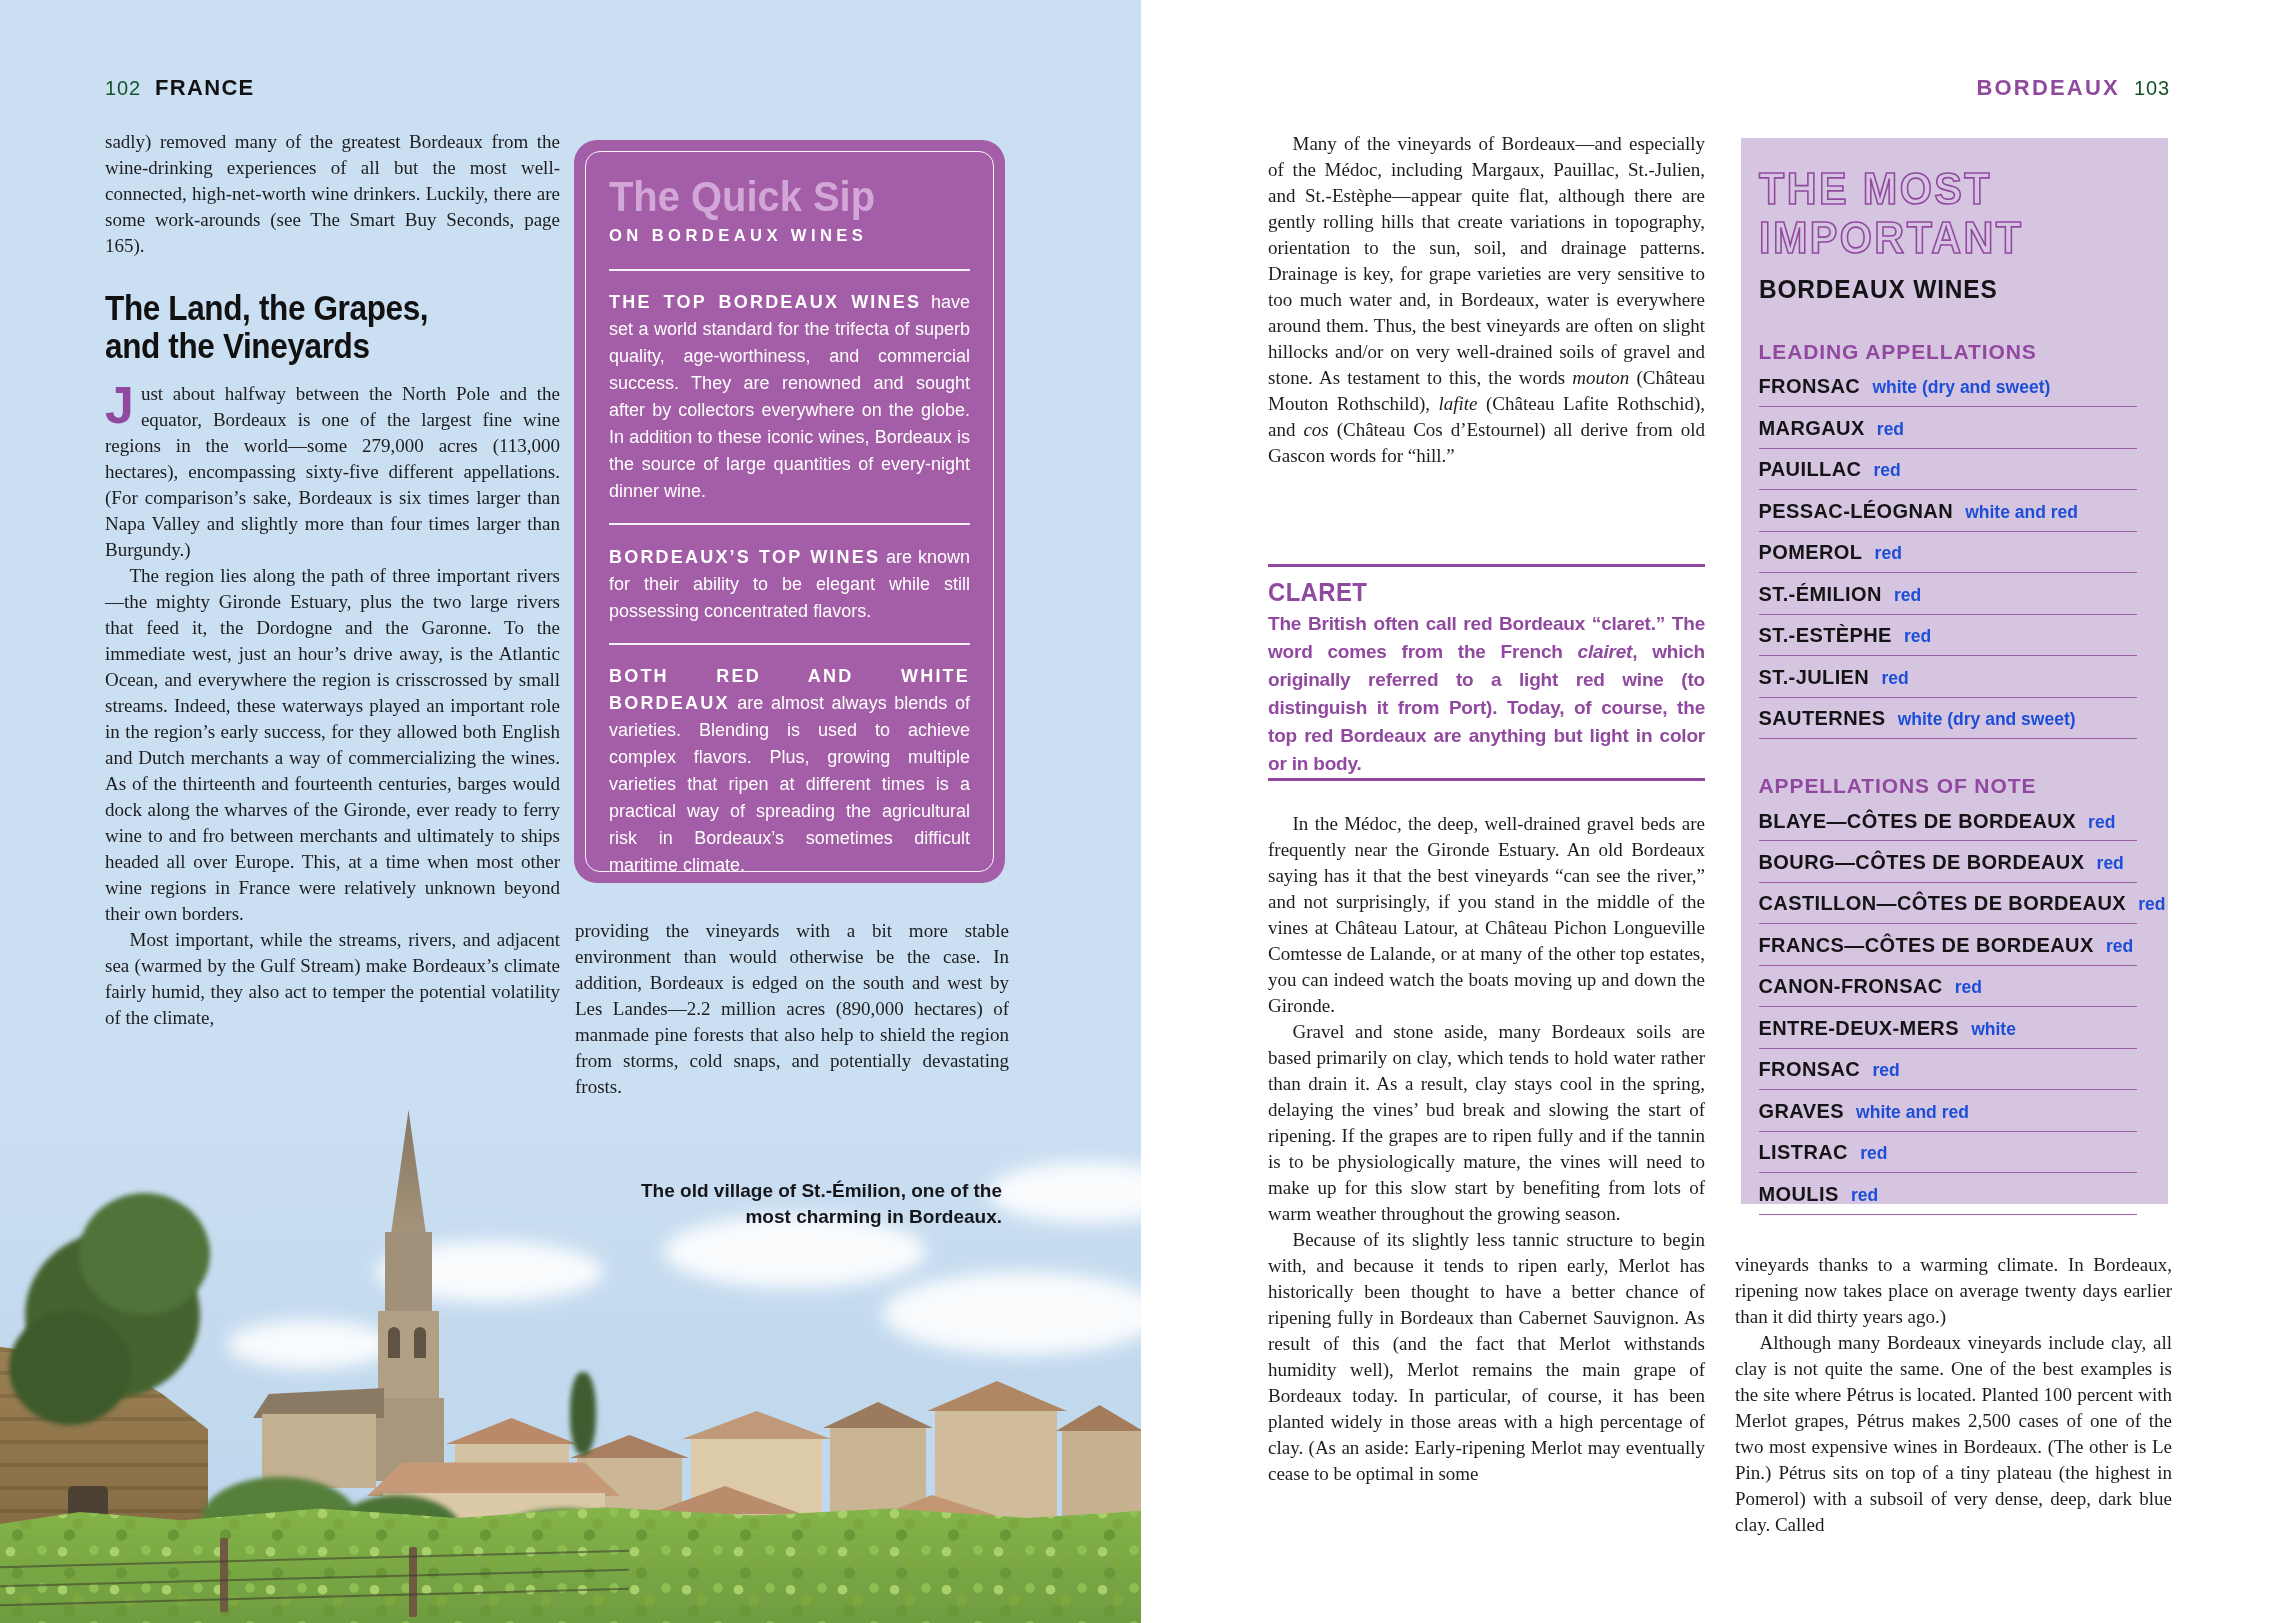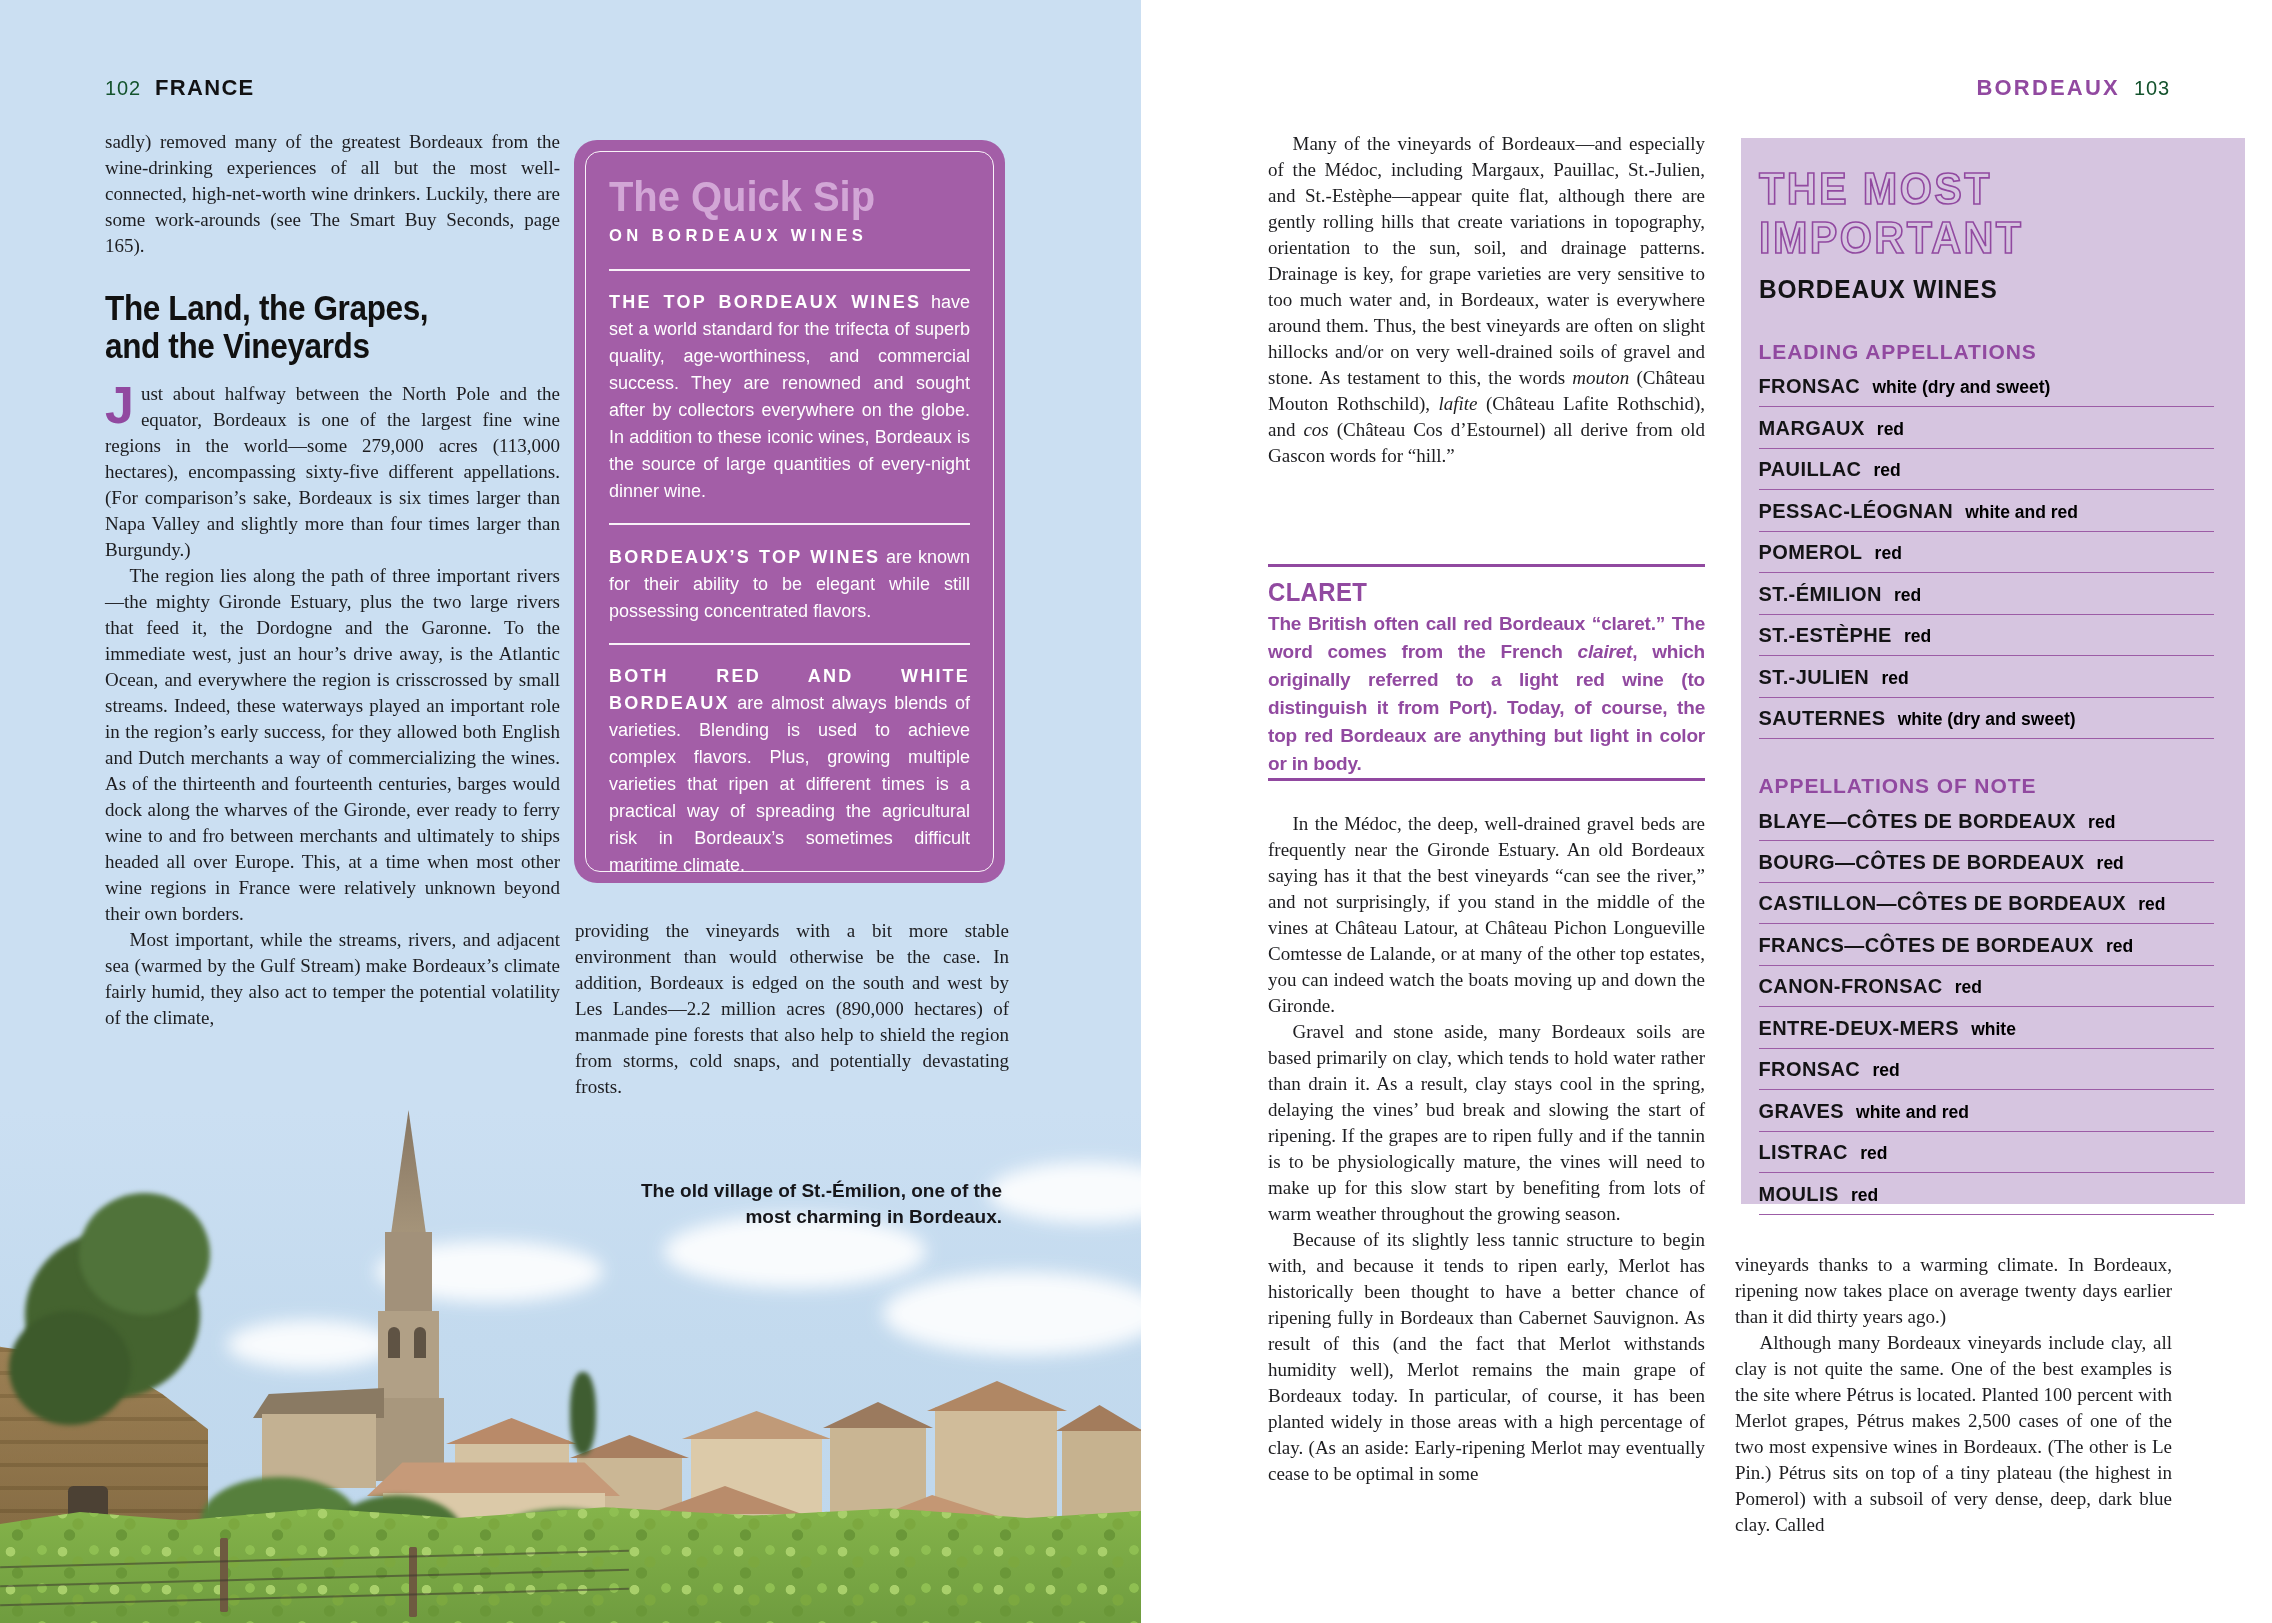--- a/index.html
+++ b/index.html
@@ -50,34 +50,34 @@
   
   #claret{margin-top:95px;font-family:"Liberation Sans",sans-serif;text-align:left;}
   .claret-rule{height:2.6px;background:var(--accent);}
   .claret-heading{font-weight:700;font-size:26px;letter-spacing:0.4px;color:var(--accent);
     margin:12.2px 0 5.2px 0;transform:scaleX(.92);transform-origin:left;}
   .claret-text{font-weight:700;font-size:19px;line-height:28px;color:var(--accent);
     text-align:justify;letter-spacing:-0.2px;margin:0 0 19px 0;}
   #claret + p{margin-top:30px;}
 
   
-  #sidebar{position:absolute;left:600px;top:138px;width:504px;height:1066px;
+  #sidebar{position:absolute;left:600px;top:138px;width:427px;height:1066px;
     background:var(--sidebar-bg);box-sizing:border-box;padding:26px 31px 0 17.5px;
     font-family:"Liberation Sans",sans-serif;}
   .sb-title{font-weight:700;font-size:45px;line-height:49px;letter-spacing:2.6px;
     color:transparent;-webkit-text-stroke:1.7px var(--accent);margin:0;
     transform:scaleX(.92);transform-origin:left;}
   .sb-subtitle{font-weight:700;font-size:26px;letter-spacing:0.9px;color:#141416;
     margin:12.2px 0 0 0;transform:scaleX(.94);transform-origin:left;}
   .sb-sec-heading{font-weight:700;font-size:21px;letter-spacing:0.9px;color:var(--accent);
     margin:35px 0 1.7px 0;}
   .sb-row{display:flex;align-items:baseline;gap:12.2px;padding:9.6px 0 7.9px 0;
     border-bottom:1.7px solid var(--sidebar-rule);}
   .sb-name{font-weight:700;font-size:20px;letter-spacing:0.4px;color:#141416;white-space:nowrap;}
-  .sb-type{font-weight:700;font-size:17.5px;color:#000000;white-space:nowrap;}
+  .sb-type{font-weight:700;font-size:17.5px;color:#1d4ed8;white-space:nowrap;}
 
   
   #photo-caption{position:absolute;left:478px;top:1178px;width:524px;z-index:5;
     font-family:"Liberation Sans",sans-serif;font-weight:700;font-size:19px;line-height:26px;
     text-align:right;color:#16161a;}
 
   
   #photo{position:absolute;left:0;top:1110px;width:1141px;height:513px;overflow:hidden;z-index:1;}
   #photo .sky{position:absolute;inset:0;background:linear-gradient(#cbdff2 0%,#c3daee 45%,#bdd6ec 100%);}
   .cloud{position:absolute;background:#fff;border-radius:50%;filter:blur(8.7px);opacity:.9;}

